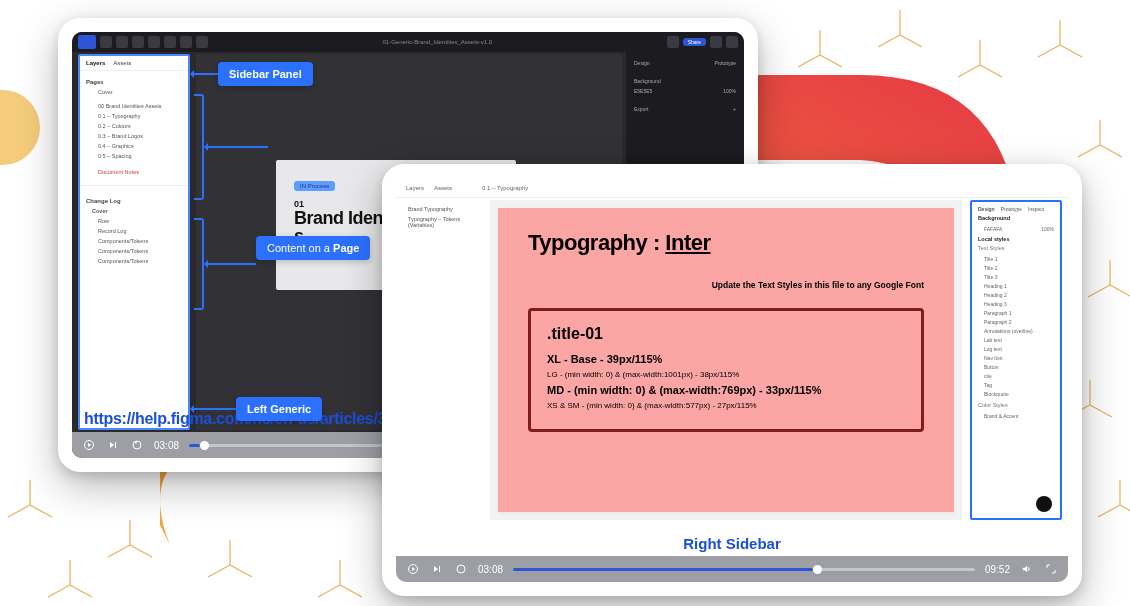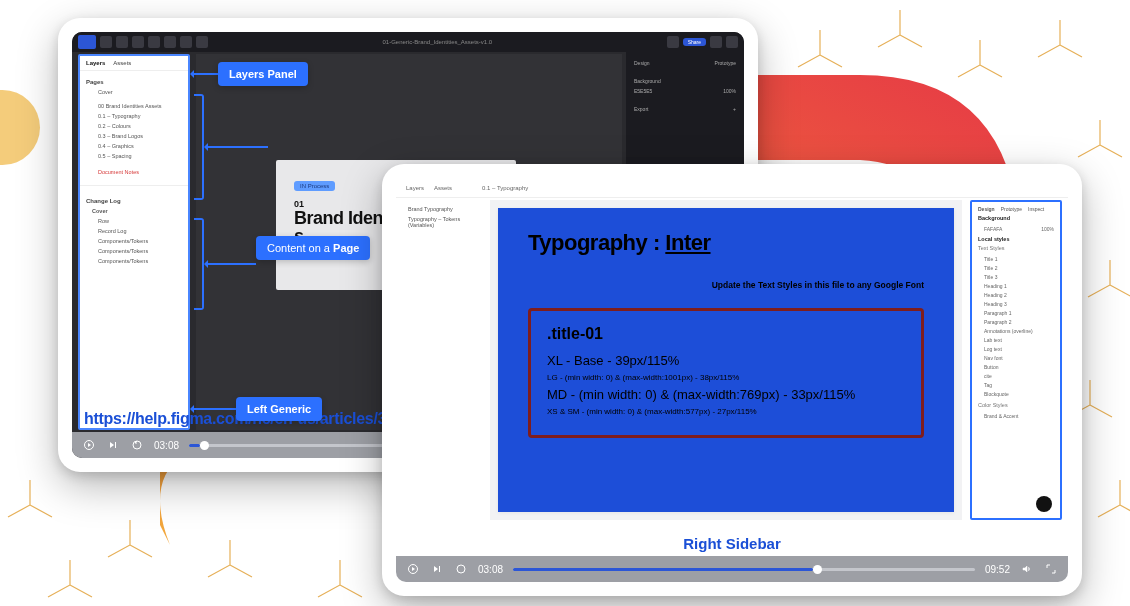--- a/index.html
+++ b/index.html
@@ -228,33 +228,33 @@
 }
 .t2-left .item { padding: 2px 4px; }
 .t2-main {
   position: absolute;
   left: 94px; right: 106px; top: 22px; bottom: 62px;
   background: #f2f2f4;
   padding: 8px;
   overflow: hidden;
 }
 .t2-doc {
-  background: #1d4ed8;
+  background: #fca5a5;
   width: 100%;
   min-height: 100%;
   padding: 22px 30px;
   box-shadow: 0 1px 4px rgba(0,0,0,0.06);
 }
 .t2-title { font-size: 22px; font-weight: 900; letter-spacing: -0.5px; margin-bottom: 4px;}
 .t2-title .underline { text-decoration: underline; }
 .t2-sub { font-size: 8.5px; font-weight: 700; margin: 24px 0 18px; text-align: right; }
 .t2-box { border: 3px solid #7f1d1d; border-radius: 4px; padding: 14px 16px;}
 .t2-style-name { font-size: 16px; font-weight: 900; margin-bottom: 10px; }
 .t2-line { font-size: 8px; margin: 5px 0; }
-.t2-line.bold { font-weight: 400; font-size: 13px; }
+.t2-line.bold { font-weight: 700; font-size: 11px; }
 
 .t2-right {
   position: absolute;
   right: 6px; top: 22px;
   width: 92px;
   bottom: 62px;
   background: #fff;
   border: 2px solid #2c70ff;
   border-radius: 2px;
   font-size: 5px;
@@ -424,21 +424,21 @@
           </svg>
       </span>
       <span>03:08</span>
       <div class="track">
         <div class="prog" style="width:2%"></div>
         <div class="knob" style="left:2%"></div>
       </div>
     </div>
 
     <div class="callout" style="left:146px; top:30px;">
-      <b>Layers Panel</b>
+      <b>Sidebar Panel</b>
     </div>
     <div class="arrow-line" style="left:120px; top:41px; width:26px;"></div>
 
     <div class="bracket" style="left:122px; top:62px; width:10px; height:106px; border-radius:0 3px 3px 0;"></div>
     <div class="arrow-line" style="left:134px; top:114px; width:62px;"></div>
 
     <div class="bracket" style="left:122px; top:186px; width:10px; height:92px; border-radius:0 3px 3px 0;"></div>
     <div class="arrow-line" style="left:134px; top:231px; width:50px;"></div>
     <div class="callout" style="left:184px; top:204px;">
       <span>Content on a </span><b>Page</b>

